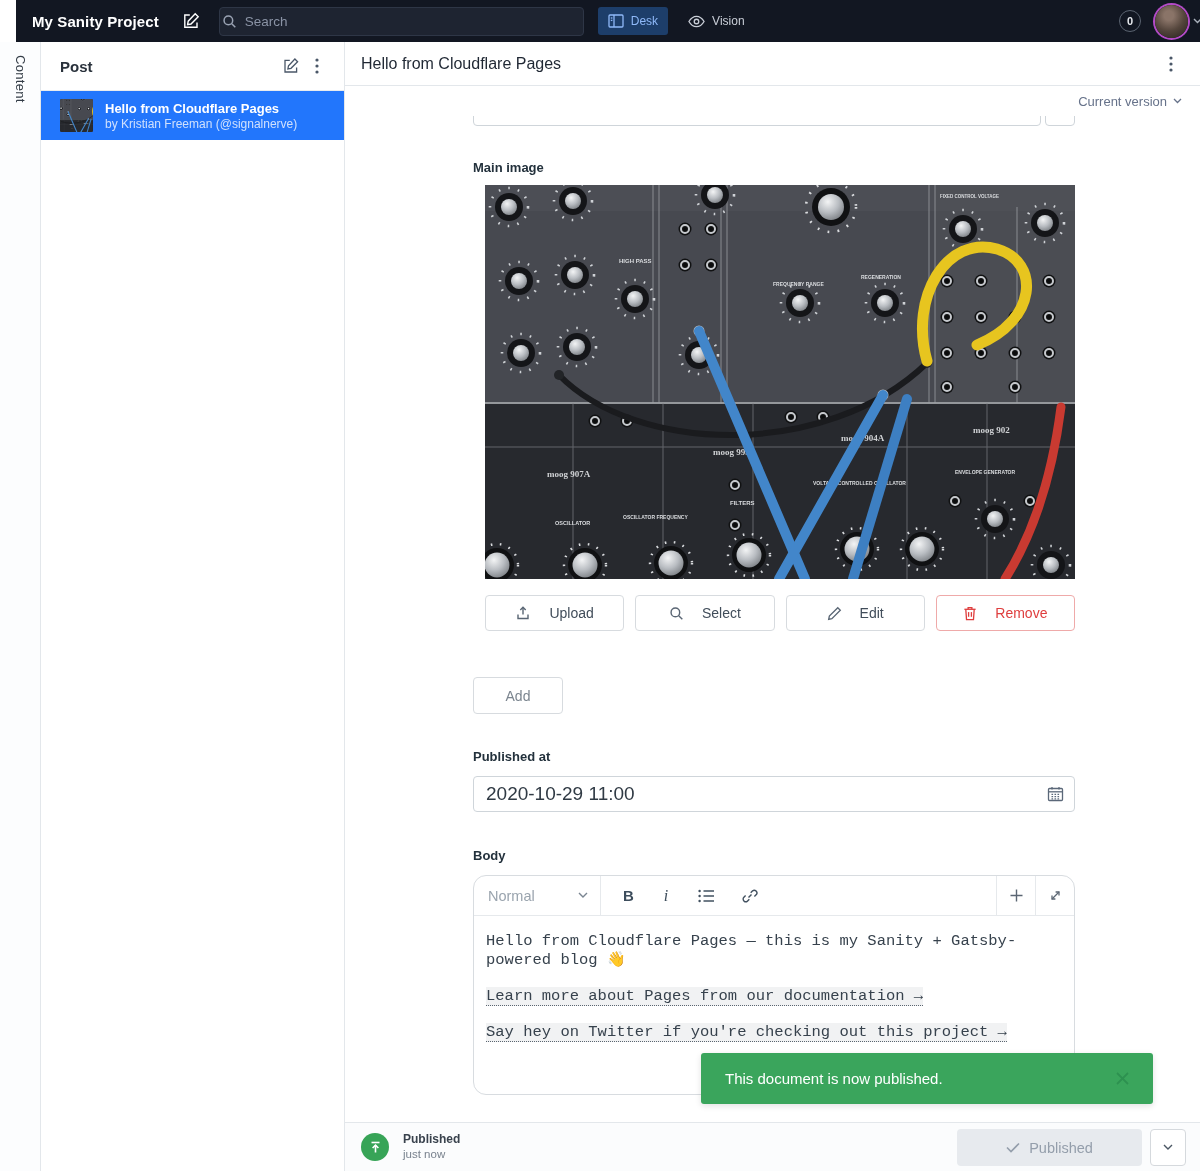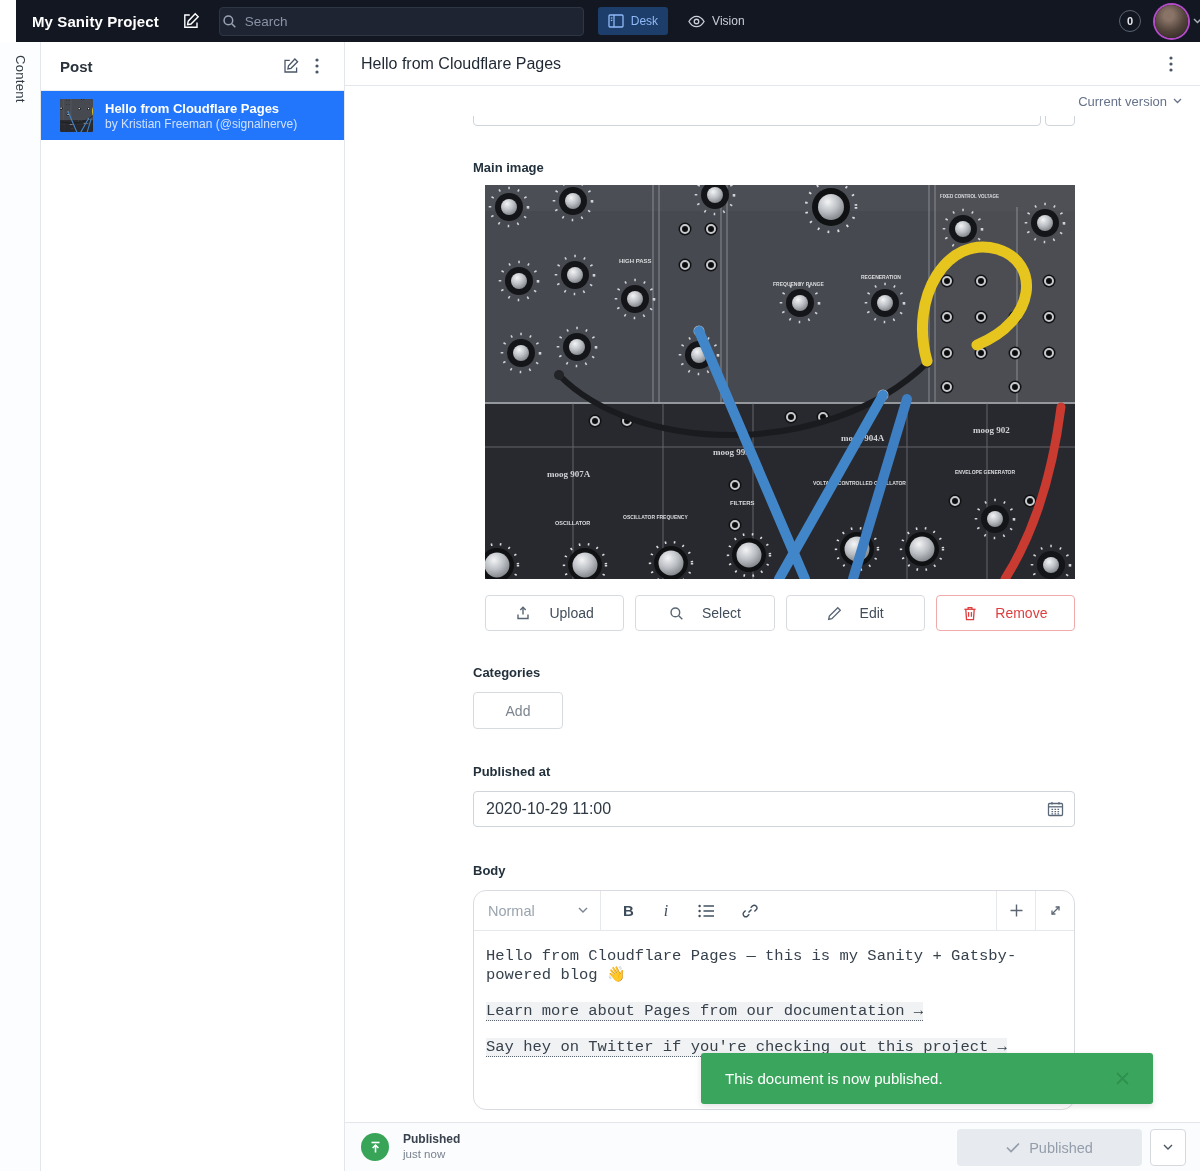--- a/index.html
+++ b/index.html
@@ -59,21 +59,21 @@
   .img-wrap { margin:10px 0 0 12px; width:590px; height:394px; }
   .img-wrap svg { display:block; width:590px; height:394px; }
 
   .img-btns { margin:16px 0 0 12px; width:590px; display:grid; grid-template-columns:1fr 1fr 1fr 1fr; gap:11px; }
   .btn { height:36px; border:1px solid #d7dbdf; border-radius:4px; background:#fff; display:flex; align-items:center; justify-content:center; gap:18px; font-size:14px; color:#414d5a; font-family:"Liberation Sans",sans-serif; cursor:pointer; }
   .btn.danger { border-color:#efaaa9; color:#df3e3e; }
 
   .add-btn { margin-top:12px; width:90px; height:37px; border:1px solid #d7dbdf; border-radius:4px; background:#fff; color:#7b858f; font-size:14px; font-family:"Liberation Sans",sans-serif; cursor:pointer; }
 
   .date-row { margin-top:12px; height:36px; border:1px solid #cfd5da; border-radius:4px; display:flex; align-items:center; padding:0 10px 0 12px; }
-  .date-row input { border:none; outline:none; flex:1; font-size:16px; color:#303a44; font-family:"Liberation Sans",sans-serif; }
+  .date-row input { border:none; outline:none; flex:1; font-size:19px; color:#303a44; font-family:"Liberation Sans",sans-serif; }
 
   .editor { margin-top:12px; height:220px; border:1px solid #d8dce0; border-radius:13px; overflow:hidden; background:#fff; }
   .ed-toolbar { height:40px; border-bottom:1px solid #e6e9ec; display:flex; align-items:stretch; }
   .ed-style { width:127px; border-right:1px solid #e6e9ec; display:flex; align-items:center; padding:0 12px 0 14px; cursor:pointer; }
   .ed-style span { color:#9aa4ae; font-size:14.5px; flex:1; }
   .ed-icons { flex:1; display:flex; align-items:center; gap:27px; padding-left:22px; }
   .ed-b { font-weight:bold; font-size:15px; color:#3d4d5c; cursor:pointer; }
   .ed-i { font-style:italic; font-family:"Liberation Serif",serif; font-size:16px; color:#3d4d5c; cursor:pointer; padding:0 3px; }
   .ed-cell { width:39px; border-left:1px solid #e6e9ec; display:flex; align-items:center; justify-content:center; cursor:pointer; }
   .ed-content { padding:16px 12px; font-size:15.5px; color:#37424d;font-family:Liberation Mono, monospace; }
@@ -363,21 +363,20 @@
               <path d="M2.5 3.5 L3.3 14.5 H10.7 L11.5 3.5"></path>
                 <line x1="5.5" y1="6.5" x2="5.5" y2="11.5"></line>
                 <line x1="8.5" y1="6.5" x2="8.5" y2="11.5"></line>
             </svg>
             <span>Remove</span>
           </button>
         </div>
       </div>
 
       <div class="fld">
-        <div class="f-label">Categories</div>
         <button class="add-btn">Add</button>
       </div>
 
       <div class="fld" style="margin-top:35px">
         <div class="f-label">Published at</div>
         <div class="date-row">
           <input type="text" value="2020-10-29 11:00" style="">
           <svg width="17" height="16" viewBox="0 0 17 16" fill="none" stroke="#5b6879" stroke-width="1.3">
             <rect x="1.5" y="2.5" width="14" height="12" rx="1"></rect>
               <line x1="1.5" y1="5.8" x2="15.5" y2="5.8"></line>

